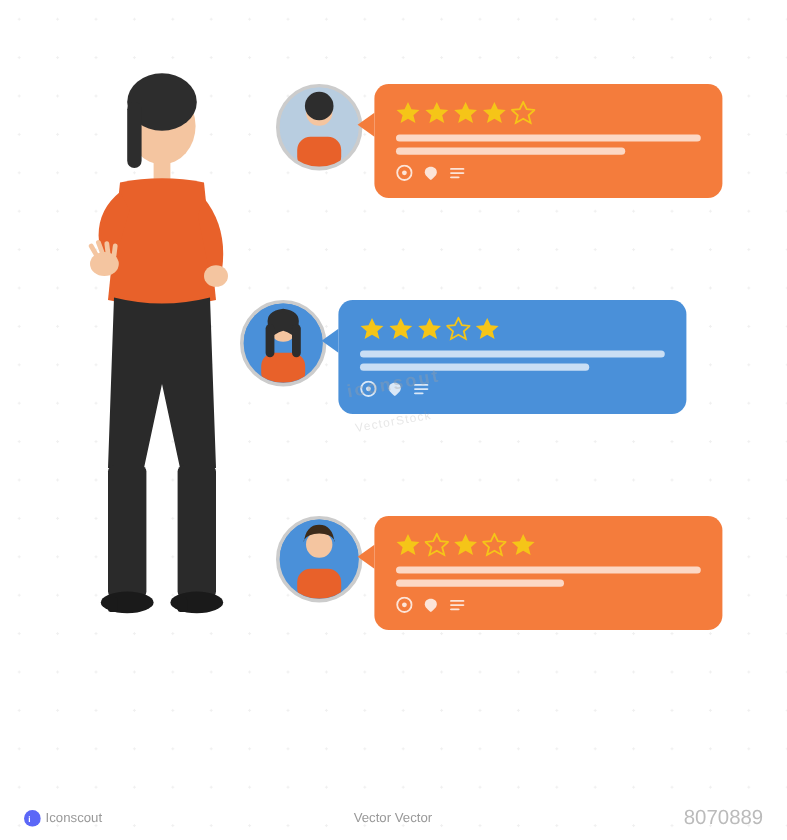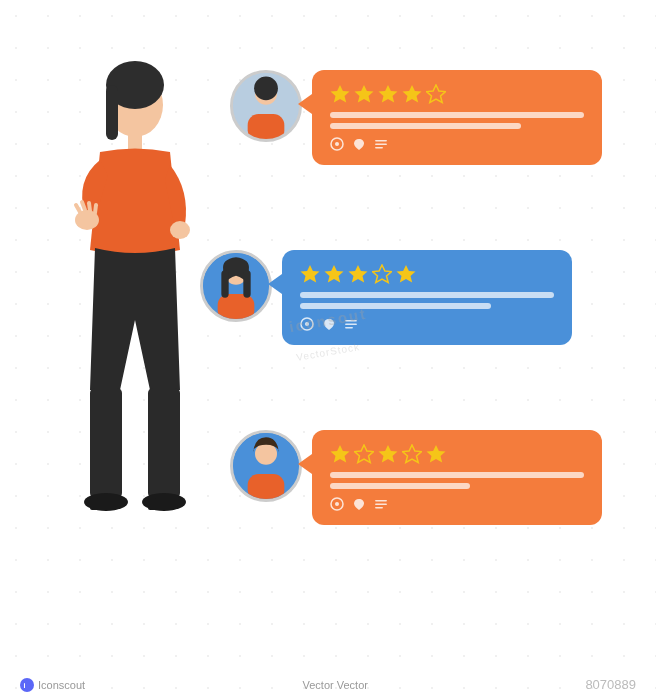--- a/index.html
+++ b/index.html
@@ -172,21 +172,21 @@
 
     .footer-brand {
       display: flex;
       align-items: center;
       gap: 4px;
       font-size: 11px;
       color: #999;
     }
 
     .footer-id {
-      font-size: 13px;
+      font-size: 17px;
       color: #bbb;
     }
 
     
     .grid-bg {
       position: absolute;
       top: 0; left: 0; right: 0; bottom: 0;
       background-image: radial-gradient(circle, #e0e0e0 1px, transparent 1px);
       background-size: 32px 32px;
       opacity: 0.5;

